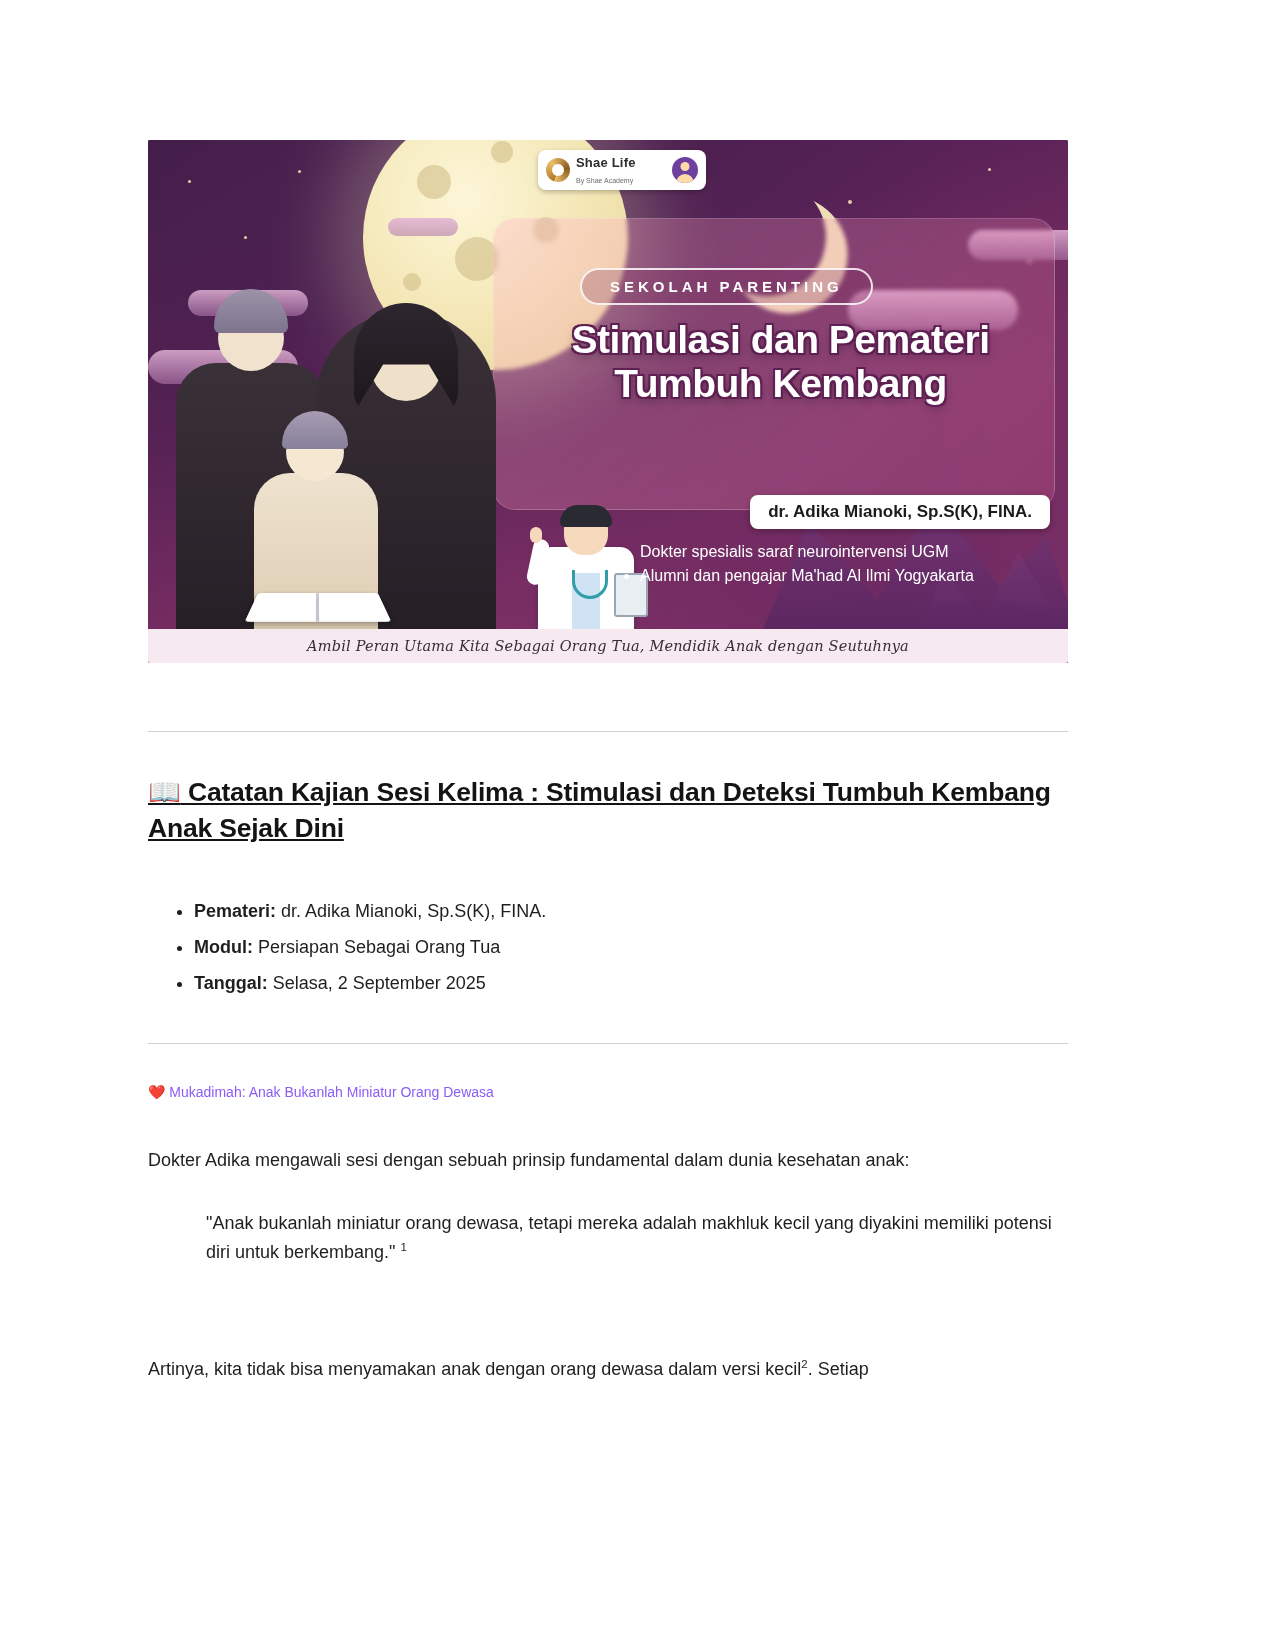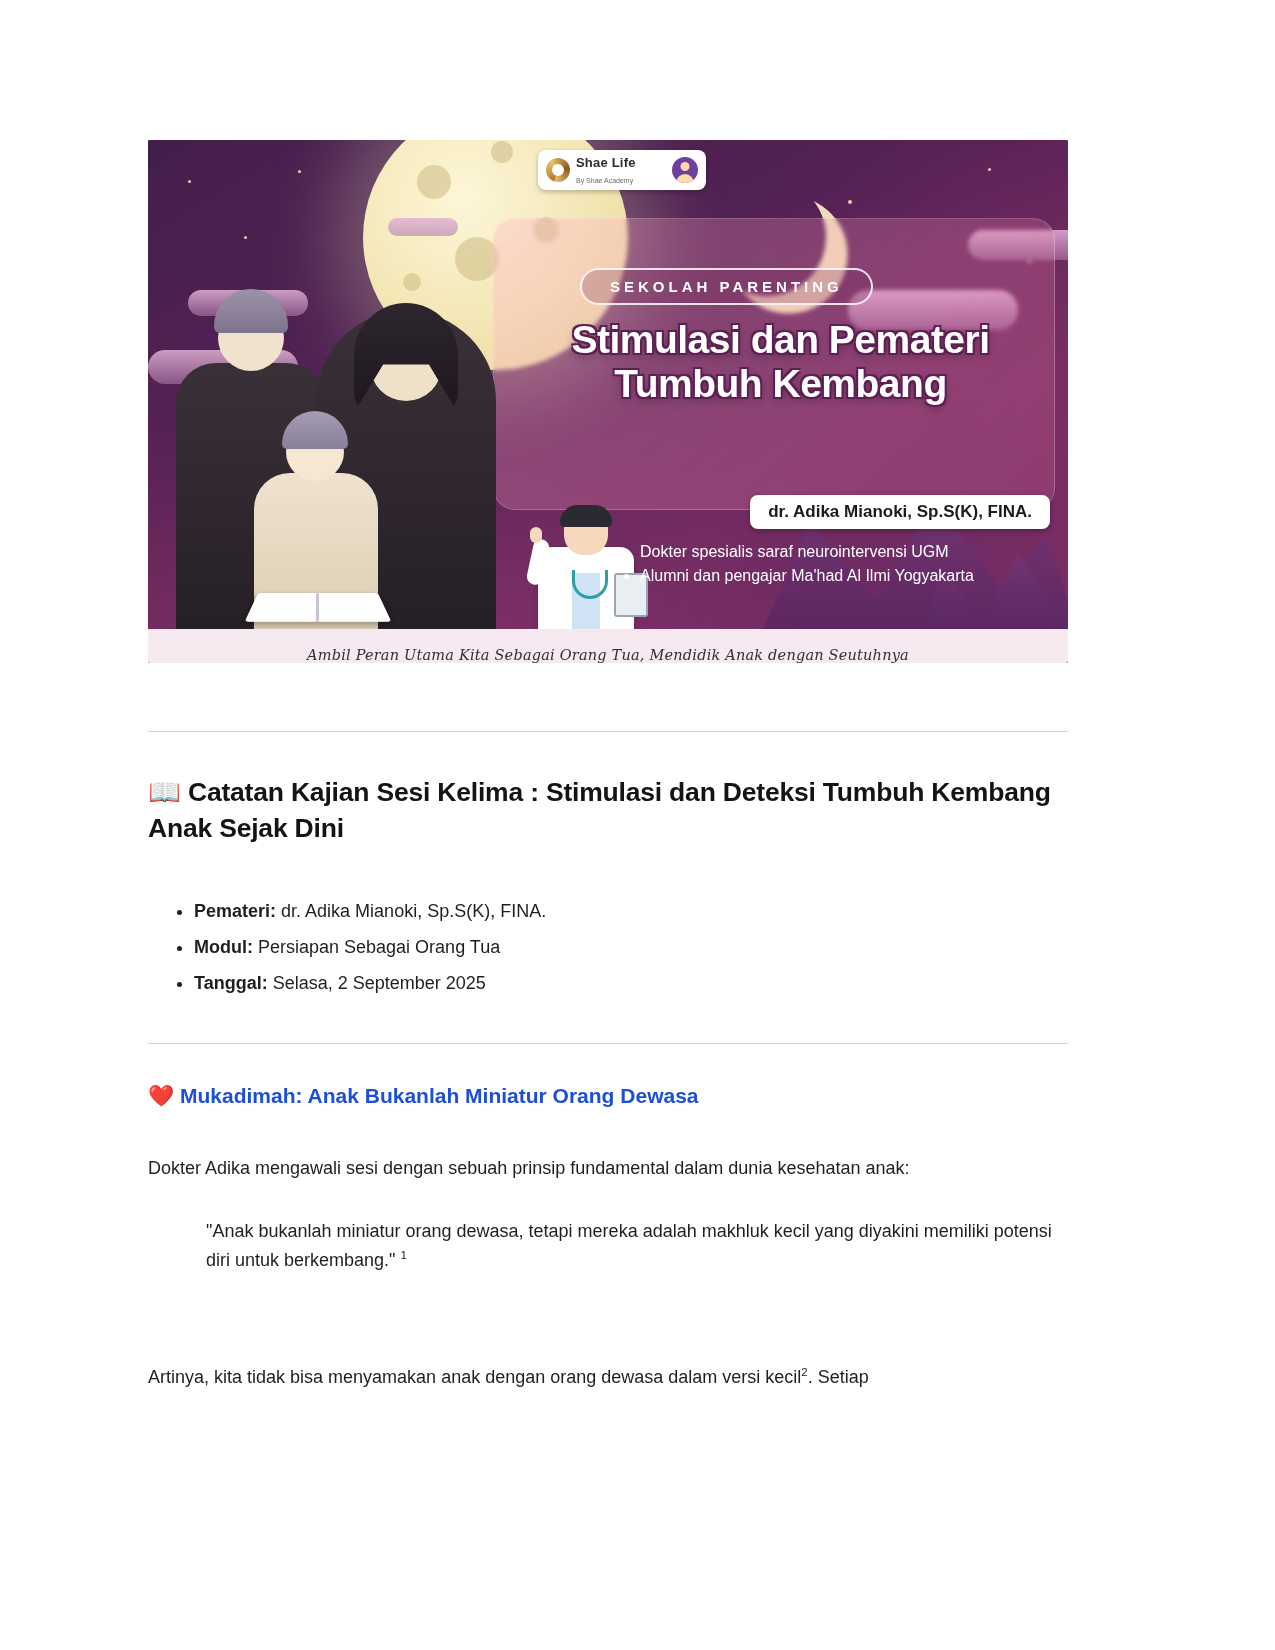--- a/index.html
+++ b/index.html
@@ -214,21 +214,21 @@
     position:absolute; left: 10px; bottom: 100px; width: 12px; height: 16px;
     background: #f6d9bd; border-radius: 6px;
   }
 
   .poster-footer {
     position: absolute;
     left: 0; bottom: 0;
     width: 100%;
     height: 34px;
     background: #f6e9f0;
-    display: flex; align-items: flex-end; justify-content: center;
+    display: flex; align-items: center; justify-content: center;
   }
   .poster-footer span {
     font-family: "DejaVu Serif", serif;
     font-style: italic;
     font-size: 14.5px;
     color: #3a2b36;
     letter-spacing: .2px;
   }
 
   
@@ -237,20 +237,21 @@
     background: #cfcfcf;
     margin: 68px 0 0 0;
   }
   h1.doc-title {
     font-size: 26.5px;
     line-height: 1.35;
     font-weight: 700;
     color: #141414;
     margin: 42px 0 0 0;
     letter-spacing: -0.2px;
+    text-decoration: underline;
   }
   .emoji { font-family: "DejaVu Sans", sans-serif; }
 
   ul.meta {
     margin: 46px 0 0 0;
     padding-left: 46px;
     list-style: disc;
   }
   ul.meta li {
     font-size: 18px;
@@ -258,24 +259,24 @@
     color: #1f1f1f;
   }
   ul.meta li b { font-weight: 700; }
 
   .hr2 {
     height: 1px;
     background: #cfcfcf;
     margin: 42px 0 0 0;
   }
   h2.section {
-    font-size: 21px;
-    font-weight: 700;
+    font-size: 14px;
+    font-weight: 400;
     margin: 40px 0 0 0;
-    color: #1d4ed8;
+    color: #8b5cf6;
   }
   p.body {
     font-size: 18px;
     line-height: 1.62;
     margin: 46px 0 0 0;
     color: #1f1f1f;
   }
   blockquote.quote {
     margin: 34px 0 0 58px;
     font-size: 18px;

